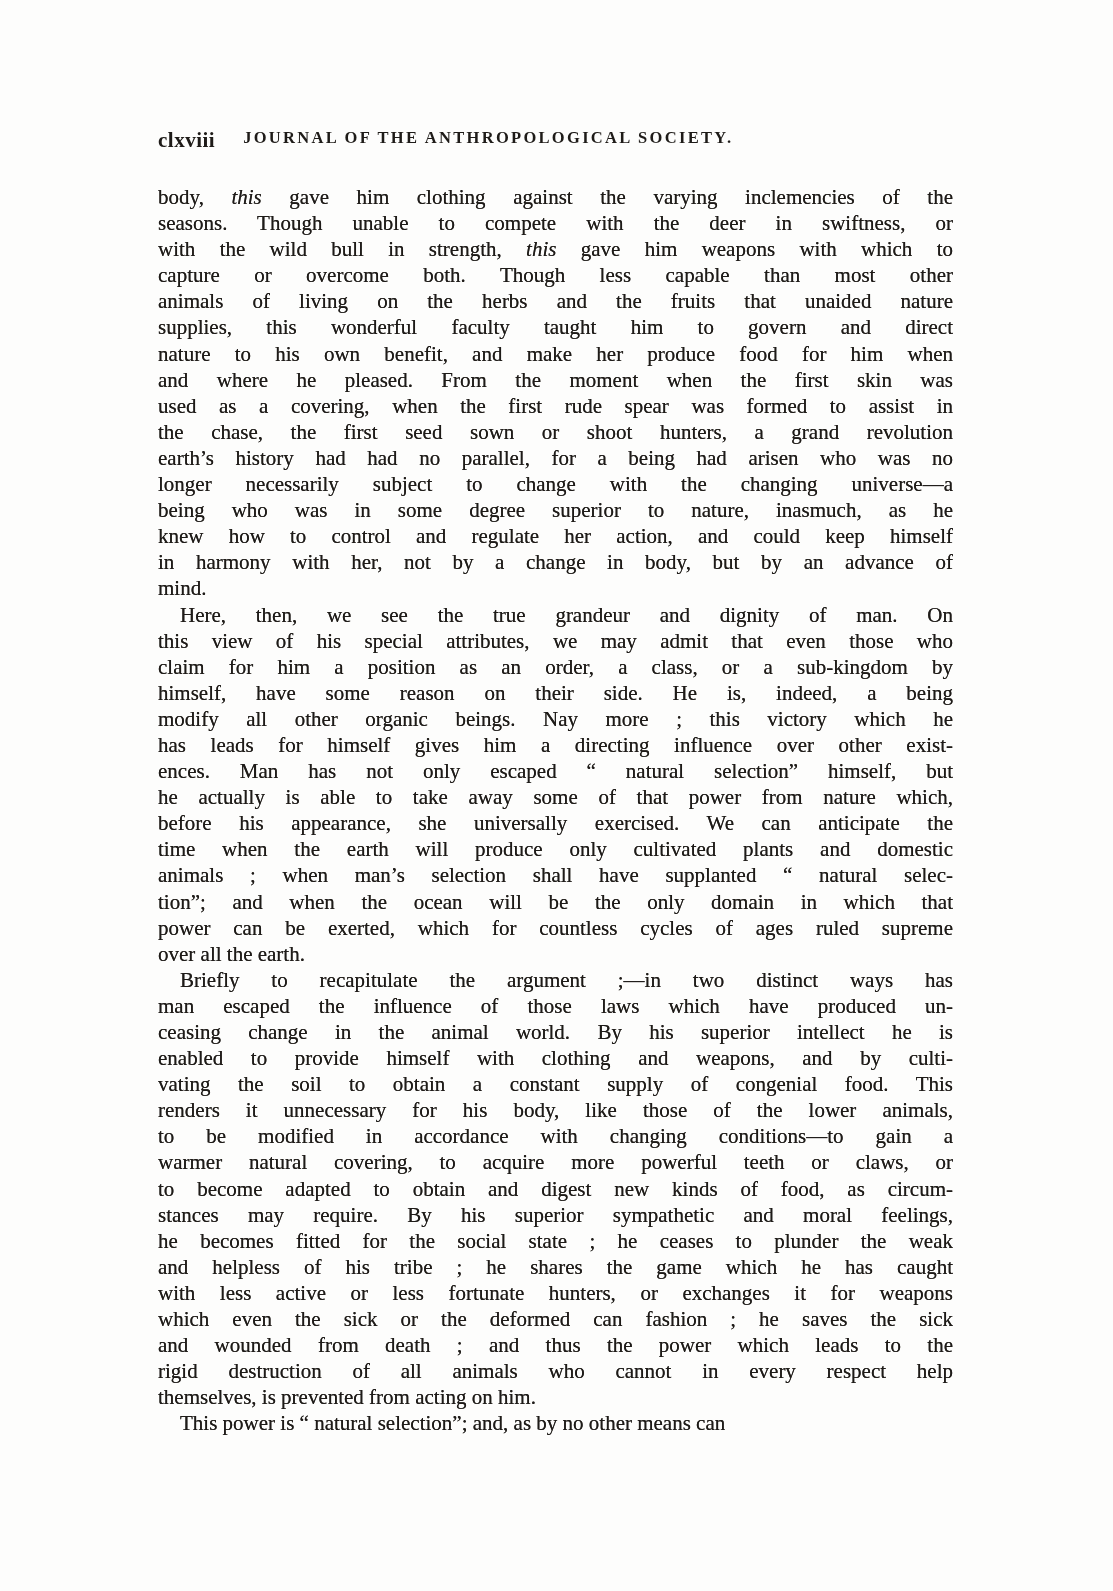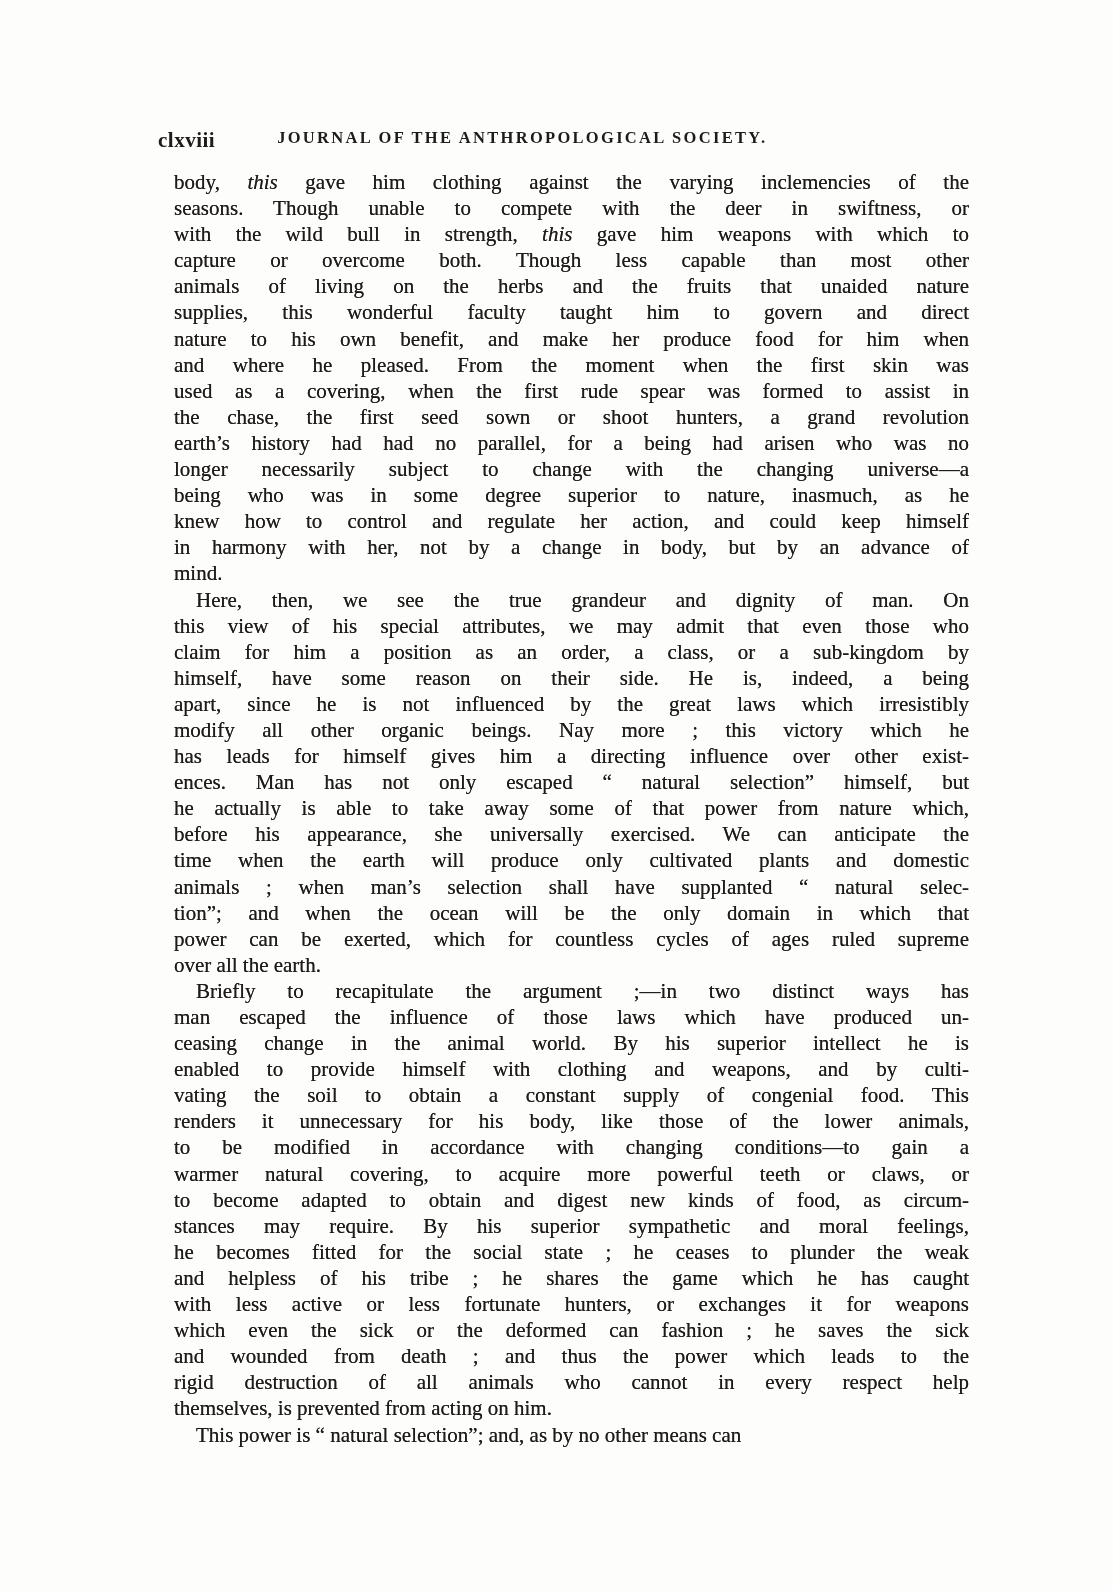--- a/index.html
+++ b/index.html
@@ -24,31 +24,30 @@
     display: flex;
     align-items: flex-start;
     white-space: nowrap;
   }
   .page-number {
     font-size: 21px;
     letter-spacing: 0.5px;
     font-weight: bold;
   }
   .journal-title {
-    margin-left: 62px;
+    margin-left: 28px;
     font-size: 16.5px;
     font-weight: bold;
     letter-spacing: 2.3px;
   }
   .page-body {
     position: absolute;
     left: 158px;
-    top: 169px;
+    top: 184px;
     width: 795px;
-    margin-left: 16px;
   }
   .line {
     height: 26.1px;
     line-height: 26.1px;
     font-size: 21px;
     text-align: justify;
     text-align-last: justify;
     white-space: nowrap0; 
     text-shadow: 0 0 0.4px rgba(30, 27, 24, 0.85);
   }
@@ -84,21 +83,20 @@
       <div class="line">earth’s history had had no parallel, for a being had arisen who was no</div>
       <div class="line">longer necessarily subject to change with the changing universe—a</div>
       <div class="line">being who was in some degree superior to nature, inasmuch, as he</div>
       <div class="line">knew how to control and regulate her action, and could keep himself</div>
       <div class="line">in harmony with her, not by a change in body, but by an advance of</div>
       <div class="line last">mind.</div>
       <div class="line indent">Here, then, we see the true grandeur and dignity of man.  On</div>
       <div class="line">this view of his special attributes, we may admit that even those who</div>
       <div class="line">claim for him a position as an order, a class, or a sub-kingdom by</div>
       <div class="line">himself, have some reason on their side.  He is, indeed, a being</div>
-      <div class="line">apart, since he is not influenced by the great laws which irresistibly</div>
       <div class="line">modify all other organic beings.  Nay more ; this victory which he</div>
       <div class="line">has leads for himself gives him a directing influence over other exist-</div>
       <div class="line">ences.  Man has not only escaped “ natural selection” himself, but</div>
       <div class="line">he actually is able to take away some of that power from nature which,</div>
       <div class="line">before his appearance, she universally exercised.  We can anticipate the</div>
       <div class="line">time when the earth will produce only cultivated plants and domestic</div>
       <div class="line">animals ; when man’s selection shall have supplanted “ natural selec-</div>
       <div class="line">tion”; and when the ocean will be the only domain in which that</div>
       <div class="line">power can be exerted, which for countless cycles of ages ruled supreme</div>
       <div class="line last">over all the earth.</div>

